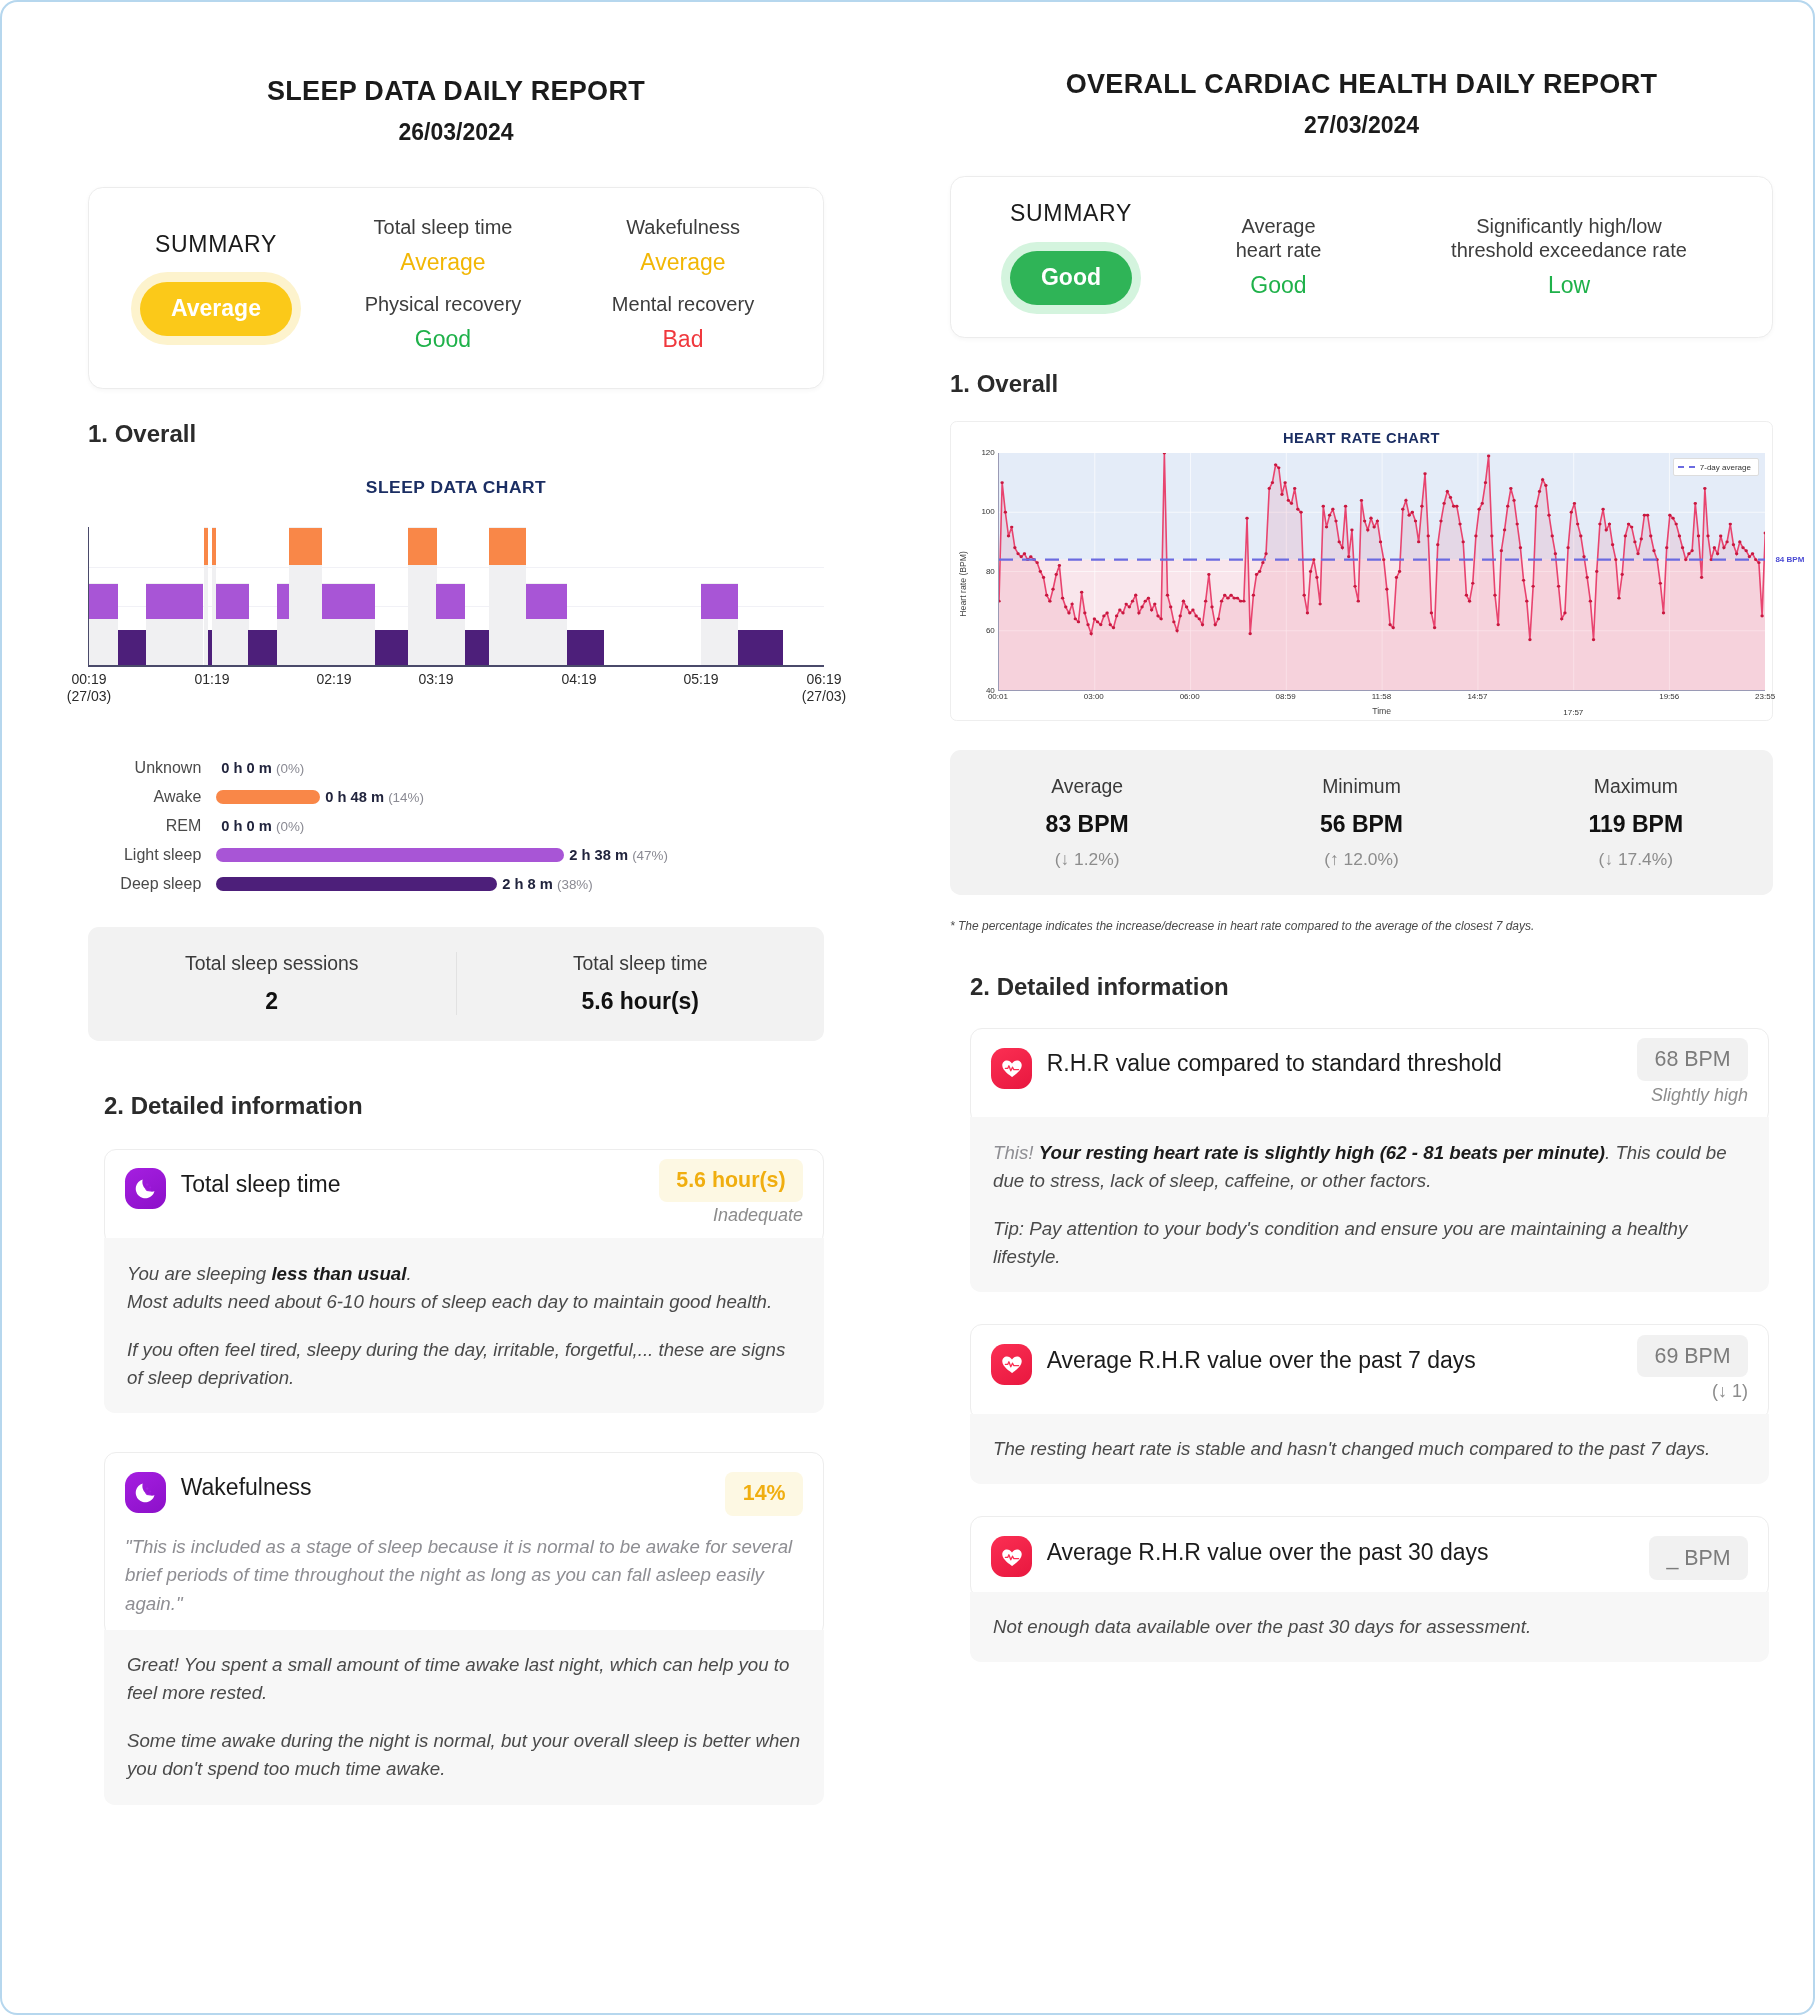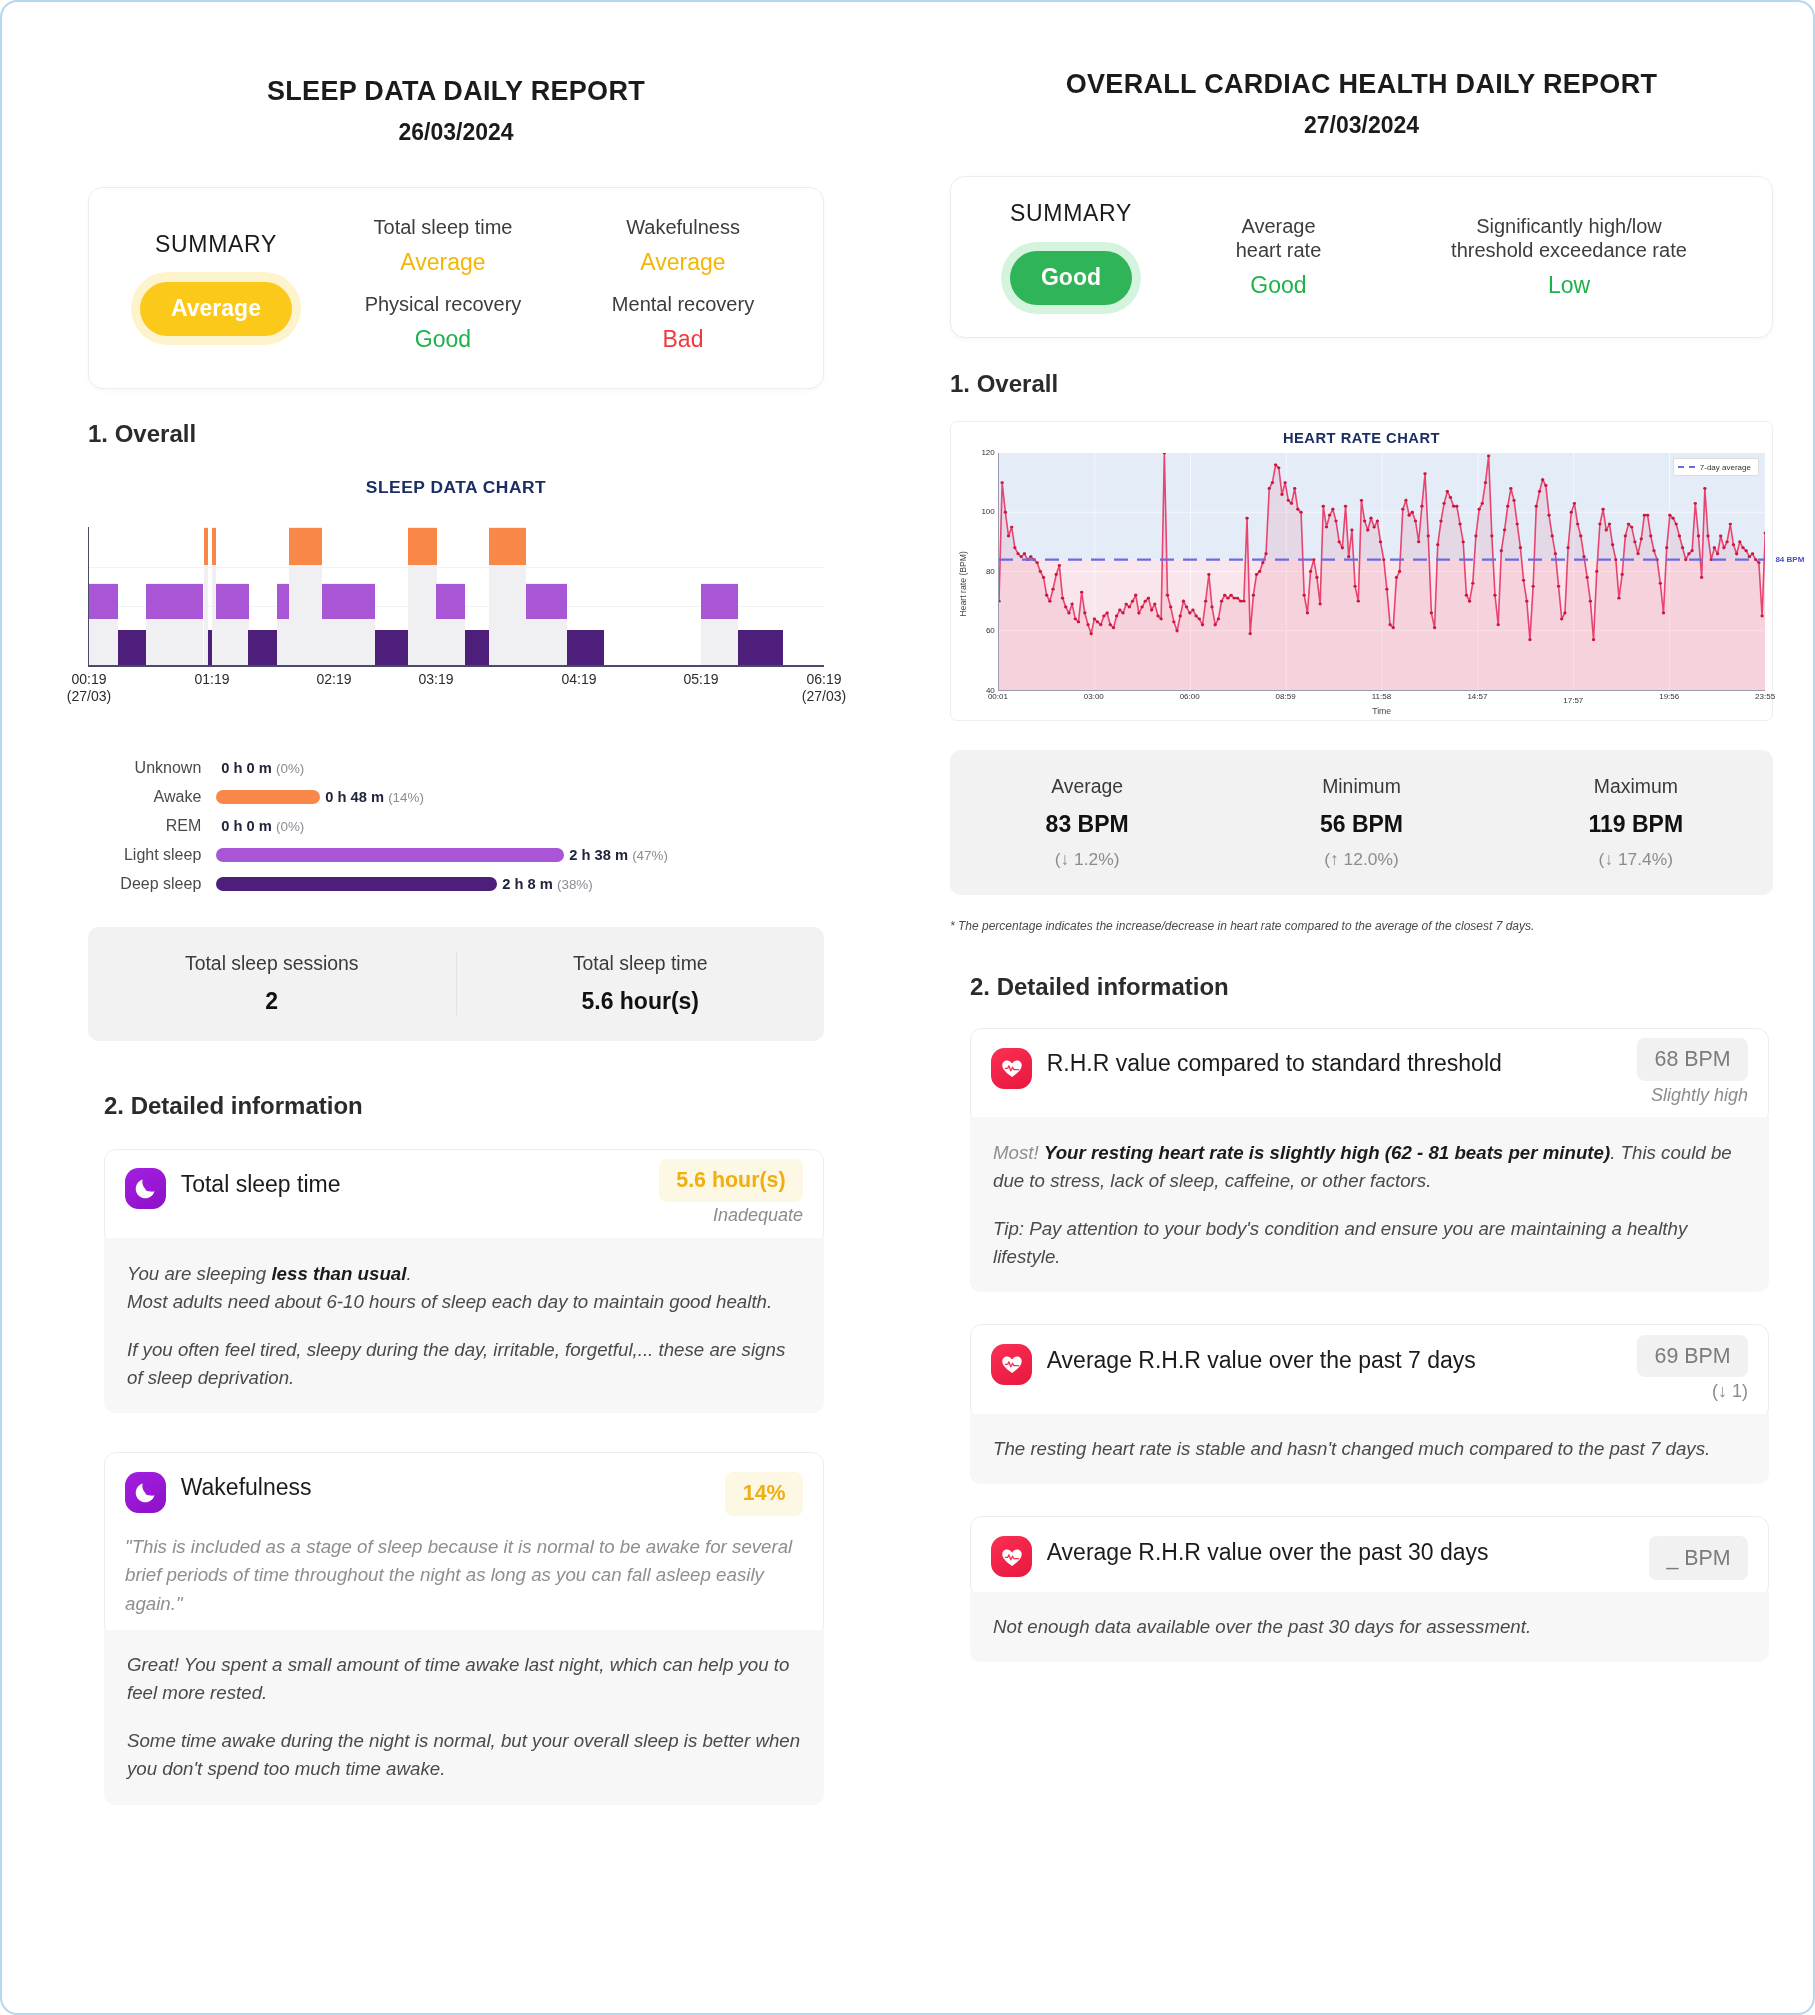--- a/index.html
+++ b/index.html
@@ -666,21 +666,21 @@
                 <span id="hr-avg-tag" class="hr-avg-tag" style="top: 102px; right: -39px;">84 BPM</span>
               </div>
             </div>
             <div id="hr-xticks" style="position:relative;height:14.7px;margin-left:23px;">
                 <div class="hr-xtick" style="position: absolute; left: calc(0% - 14.7px); width: 29px; text-align: center; top: 1.3px;">00:01</div>
                 <div class="hr-xtick" style="position: absolute; left: calc(12.5% - 14.7px); width: 29px; text-align: center; top: 1.3px;">03:00</div>
                 <div class="hr-xtick" style="position: absolute; left: calc(25% - 14.7px); width: 29px; text-align: center; top: 1.3px;">06:00</div>
                 <div class="hr-xtick" style="position: absolute; left: calc(37.5% - 14.7px); width: 29px; text-align: center; top: 1.3px;">08:59</div>
                 <div class="hr-xtick" style="position: absolute; left: calc(50% - 14.7px); width: 29px; text-align: center; top: 1.3px;">11:58</div>
                 <div class="hr-xtick" style="position: absolute; left: calc(62.5% - 14.7px); width: 29px; text-align: center; top: 1.3px;">14:57</div>
-                <div class="hr-xtick" style="position: absolute; left: calc(75% - 14.7px); width: 29px; text-align: center; top: 5px;">17:57</div>
+                <div class="hr-xtick" style="position: absolute; left: calc(75% - 14.7px); width: 29px; text-align: center; top: 17px;">17:57</div>
                 <div class="hr-xtick" style="position: absolute; left: calc(87.5% - 14.7px); width: 29px; text-align: center; top: 1.3px;">19:56</div>
                 <div class="hr-xtick" style="position: absolute; left: calc(100% - 14.7px); width: 29px; text-align: center; top: 1.3px;">23:55</div>
               </div>
             <div class="hr-axis-label-x" style="margin-left:23px;">Time</div>
           </div>
         </div>
       </div>
     </div>
 
     <div style="padding:29px 40px 0 40px;">
@@ -721,21 +721,21 @@
               </svg>
           </span>
           <div class="detail-title">R.H.R value compared to standard threshold</div>
           <div style="flex:none;">
             <span class="badge grey">68 BPM</span>
             <div class="badge-sub">Slightly high</div>
           </div>
         </div>
       </div>
       <div class="note-block" style="margin-top:-6.7px;border-top-left-radius:0;border-top-right-radius:0;">
-        <p><span class="muted">Most!</span> <b>Your resting heart rate is slightly high (62 - 81 beats per minute)</b>. This could be due to stress, lack of sleep, caffeine, or other factors.</p>
+        <p><span class="muted">This!</span> <b>Your resting heart rate is slightly high (62 - 81 beats per minute)</b>. This could be due to stress, lack of sleep, caffeine, or other factors.</p>
 
         <p>Tip: Pay attention to your body's condition and ensure you are maintaining a healthy lifestyle.</p>
       </div>
     </div>
 
     <div style="padding:32px 44px 0 60px;">
       <div class="detail-card">
         <div class="detail-head">
           <span class="icon-sq heart">
             <svg width="24" height="24" viewBox="0 0 24 24">

